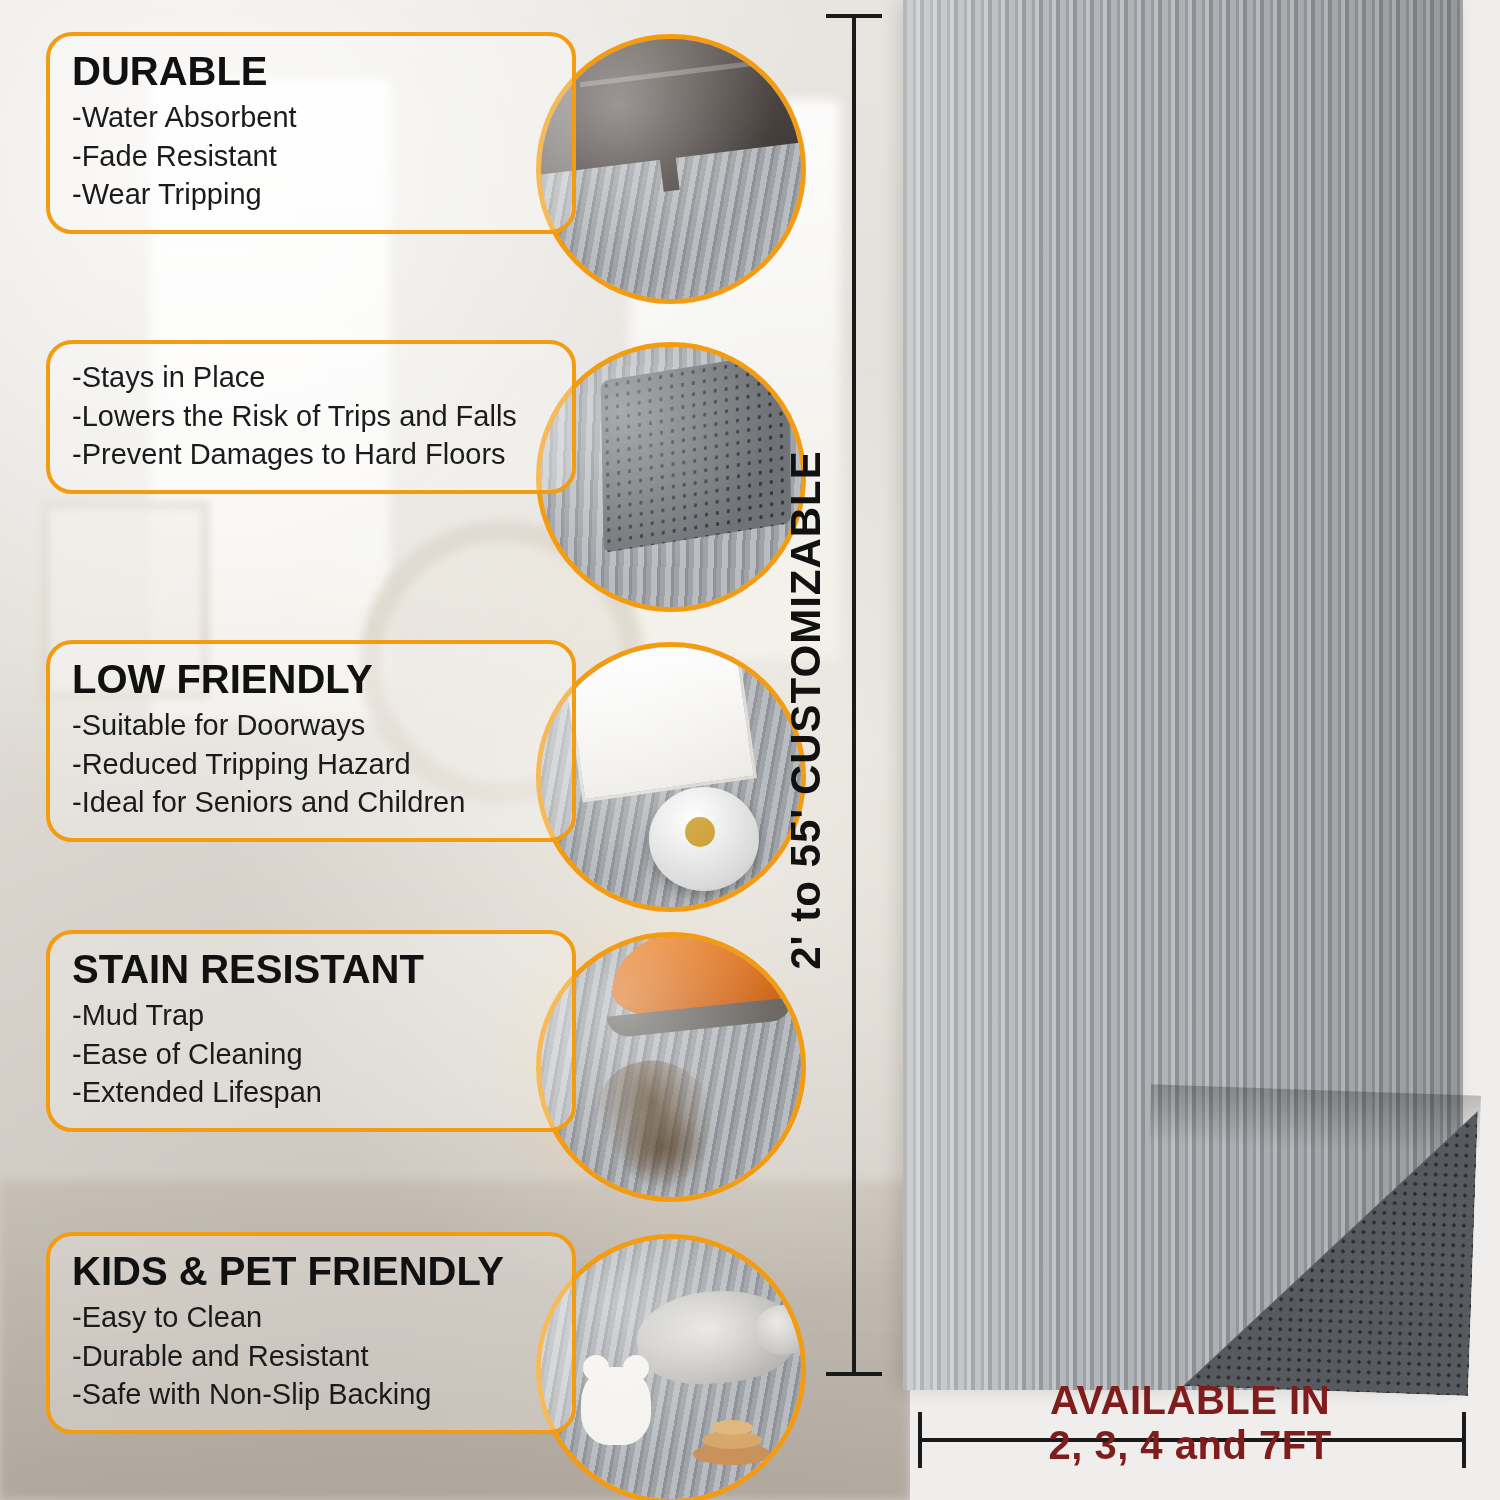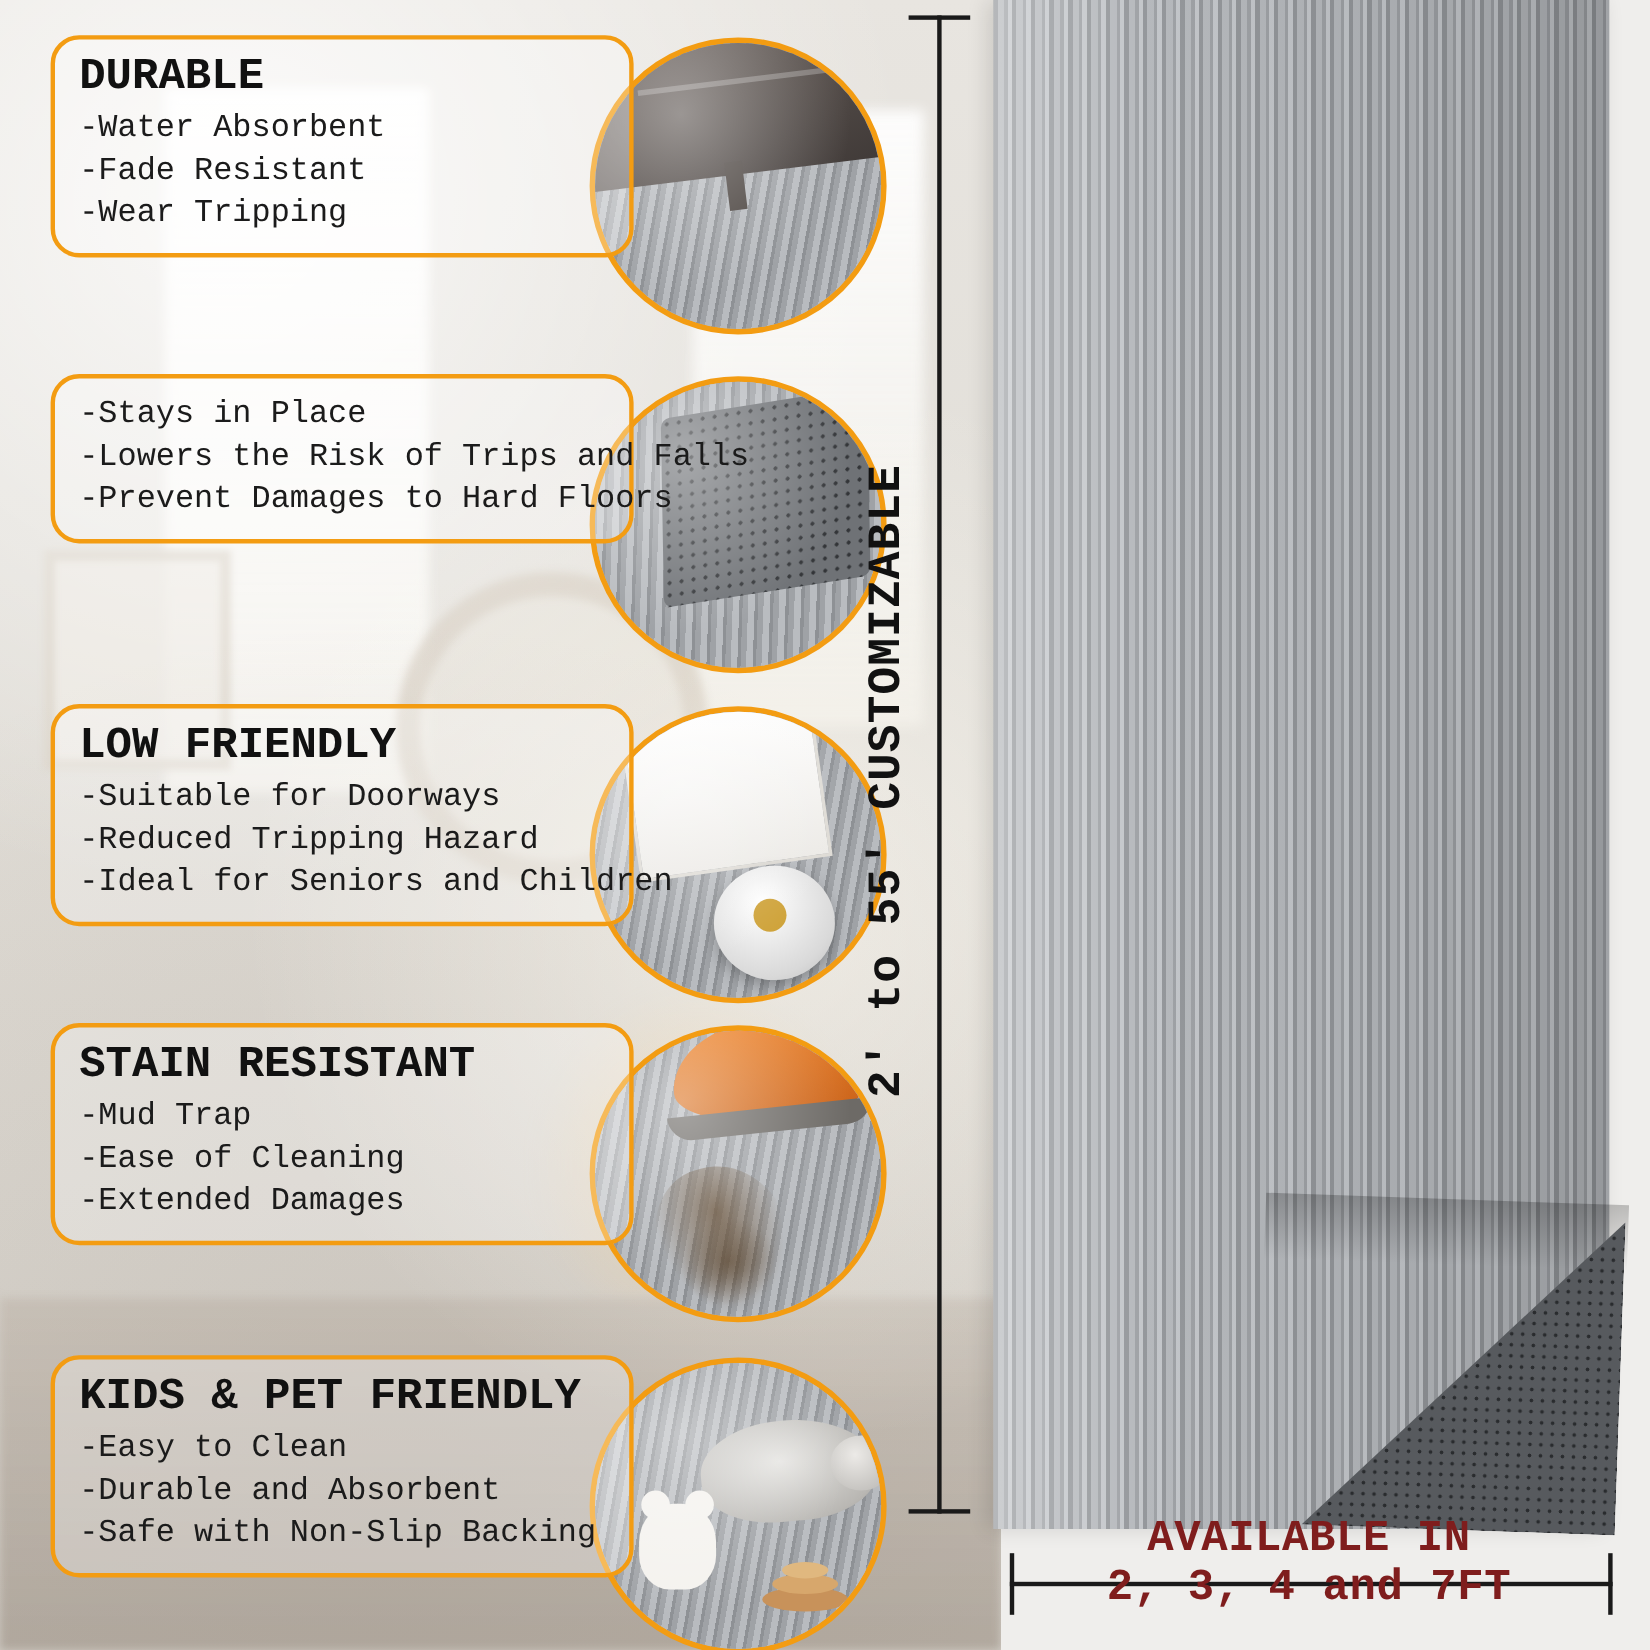--- a/index.html
+++ b/index.html
@@ -9,21 +9,20 @@
   }
   body {
     font-family: "Liberation Sans", sans-serif;
   }
   #canvas {
     position: relative;
     width: 1500px;
     height: 1500px;
     overflow: hidden;
     background: #efeeec;
-    font-family: Liberation Mono, monospace;
   }
 
   
   .room-bg {
     position: absolute;
     left: 0; top: 0;
     width: 910px; height: 1500px;
     overflow: hidden;
     background: linear-gradient(180deg, #e8e5e0 0%, #e2dfd9 35%, #ddd9d2 60%, #d6d2cb 100%);
   }
@@ -487,21 +486,21 @@
       <div class="shoe"></div>
       <div class="shoe-sole"></div>
       <div class="mudprint"></div>
       <div class="sheen"></div>
     </div>
     <div class="feature-box">
       <div class="feature-title">STAIN RESISTANT</div>
       <ul class="feature-list">
         <li>-Mud Trap</li>
         <li>-Ease of Cleaning</li>
-        <li>-Extended Damages</li>
+        <li>-Extended Lifespan</li>
       </ul>
     </div>
   </div>
 
   <div class="feature" style="top: 1232px;">
     <div class="feature-photo" style="left: 490px; top: 2px;">
       <div class="rib"></div>
       <div class="cat"></div>
       <div class="cat-head"></div>
       <div class="teddy"></div>
@@ -511,21 +510,21 @@
         <div class="ring" style="bottom:30px; width:42px; height:15px; background:#e0b87f;"></div>
       </div>
       <div class="ball" style="left: 246px; top: 214px; width: 34px; height: 34px;"></div>
       <div class="ball" style="left: 196px; top: 236px; width: 28px; height: 28px;"></div>
       <div class="sheen"></div>
     </div>
     <div class="feature-box">
       <div class="feature-title">KIDS &amp; PET FRIENDLY</div>
       <ul class="feature-list">
         <li>-Easy to Clean</li>
-        <li>-Durable and Absorbent</li>
+        <li>-Durable and Resistant</li>
         <li>-Safe with Non-Slip Backing</li>
       </ul>
     </div>
   </div>
 
   <div class="v-tick-top"></div>
   <div class="v-axis"></div>
   <div class="v-tick-bottom"></div>
   <div class="vertical-label">2' to 55' CUSTOMIZABLE</div>
 

